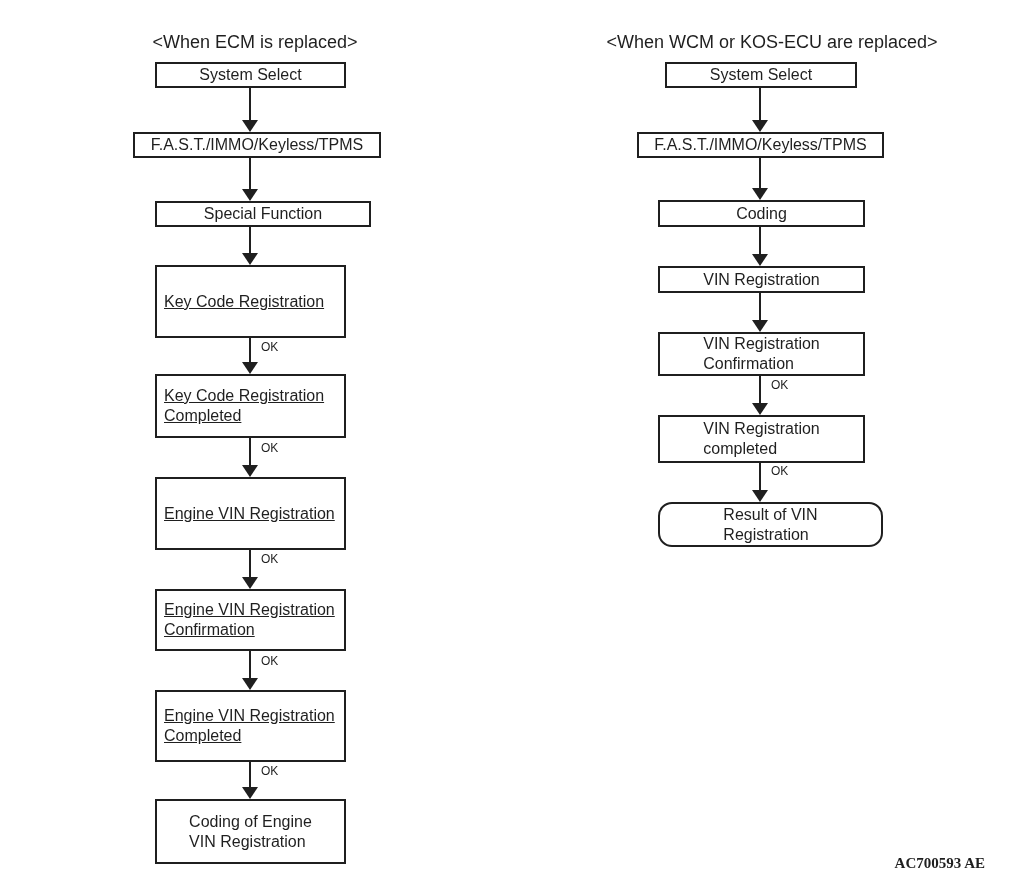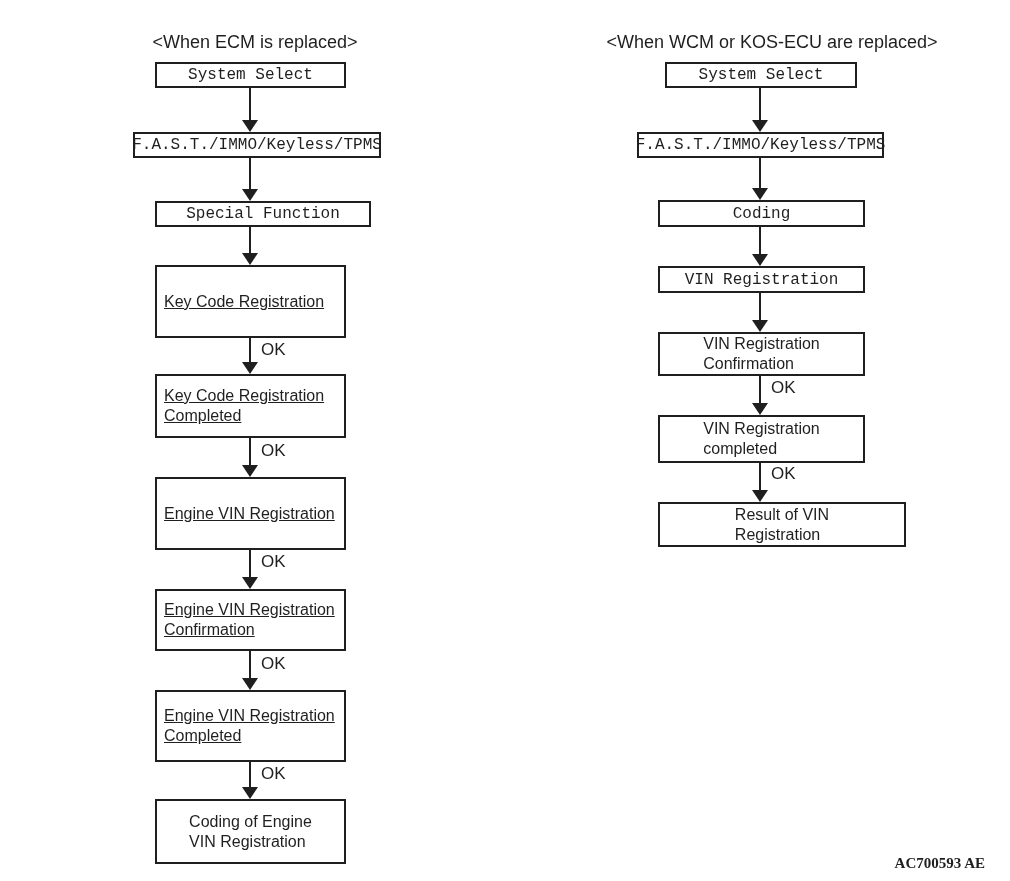--- a/index.html
+++ b/index.html
@@ -39,21 +39,21 @@
     box-sizing: border-box;
     border: 2px solid #1f1f1f;
     background: #ffffff;
     display: flex;
     align-items: center;
     font-size: 16px;
     line-height: 1.25;
   }
   .node .node-label { white-space: pre; }
   .node.center      { justify-content: center; }
-  .node.center .node-label { text-align: center; font-family: Liberation Mono, monospace; }
+  .node.center .node-label { text-align: center; }
   .node.leftpad     { justify-content: flex-start; padding-left: 7px; }
   .node.leftpad .node-label { text-align: left; text-decoration: underline; }
   .node.blockcenter { justify-content: center; }
   .node.blockcenter .node-label { text-align: left; }
 
   .arrow {
     position: absolute;
     width: 16px;
   }
   .arrow .arrow-shaft {
@@ -69,21 +69,21 @@
     left: 0;
     bottom: 0;
     width: 0;
     height: 0;
     border-left: 8px solid transparent;
     border-right: 8px solid transparent;
     border-top: 12px solid #1f1f1f;
   }
   .ok {
     position: absolute;
-    font-size: 17px;
+    font-size: 12px;
     white-space: pre;
   }
   .figure-code {
     position: absolute;
     top: 855px;
     left: 835px;
     width: 150px;
     text-align: right;
     font-size: 15px;
     font-weight: bold;
@@ -240,21 +240,21 @@
       <span class="node-label">VIN Registration
 completed</span>
     </div>
 
     <div class="arrow" style="left:752px; top:463px; height:39px;">
       <div class="arrow-shaft"></div>
       <div class="arrow-head"></div>
     </div>
     <span class="ok" style="left:771px; top:464px;">OK</span>
 
-    <div class="node blockcenter" style="left:658px; top:502px; width:248px; height:45px;">
+    <div class="node blockcenter" style="left:658px; top:502px; width:225px; height:45px;border-radius:14px;">
       <span class="node-label">Result of VIN
 Registration</span>
     </div>
   </div>
 
   <div class="figure-code">AC700593 AE</div>
 
 </div>
 
 </body></html>

